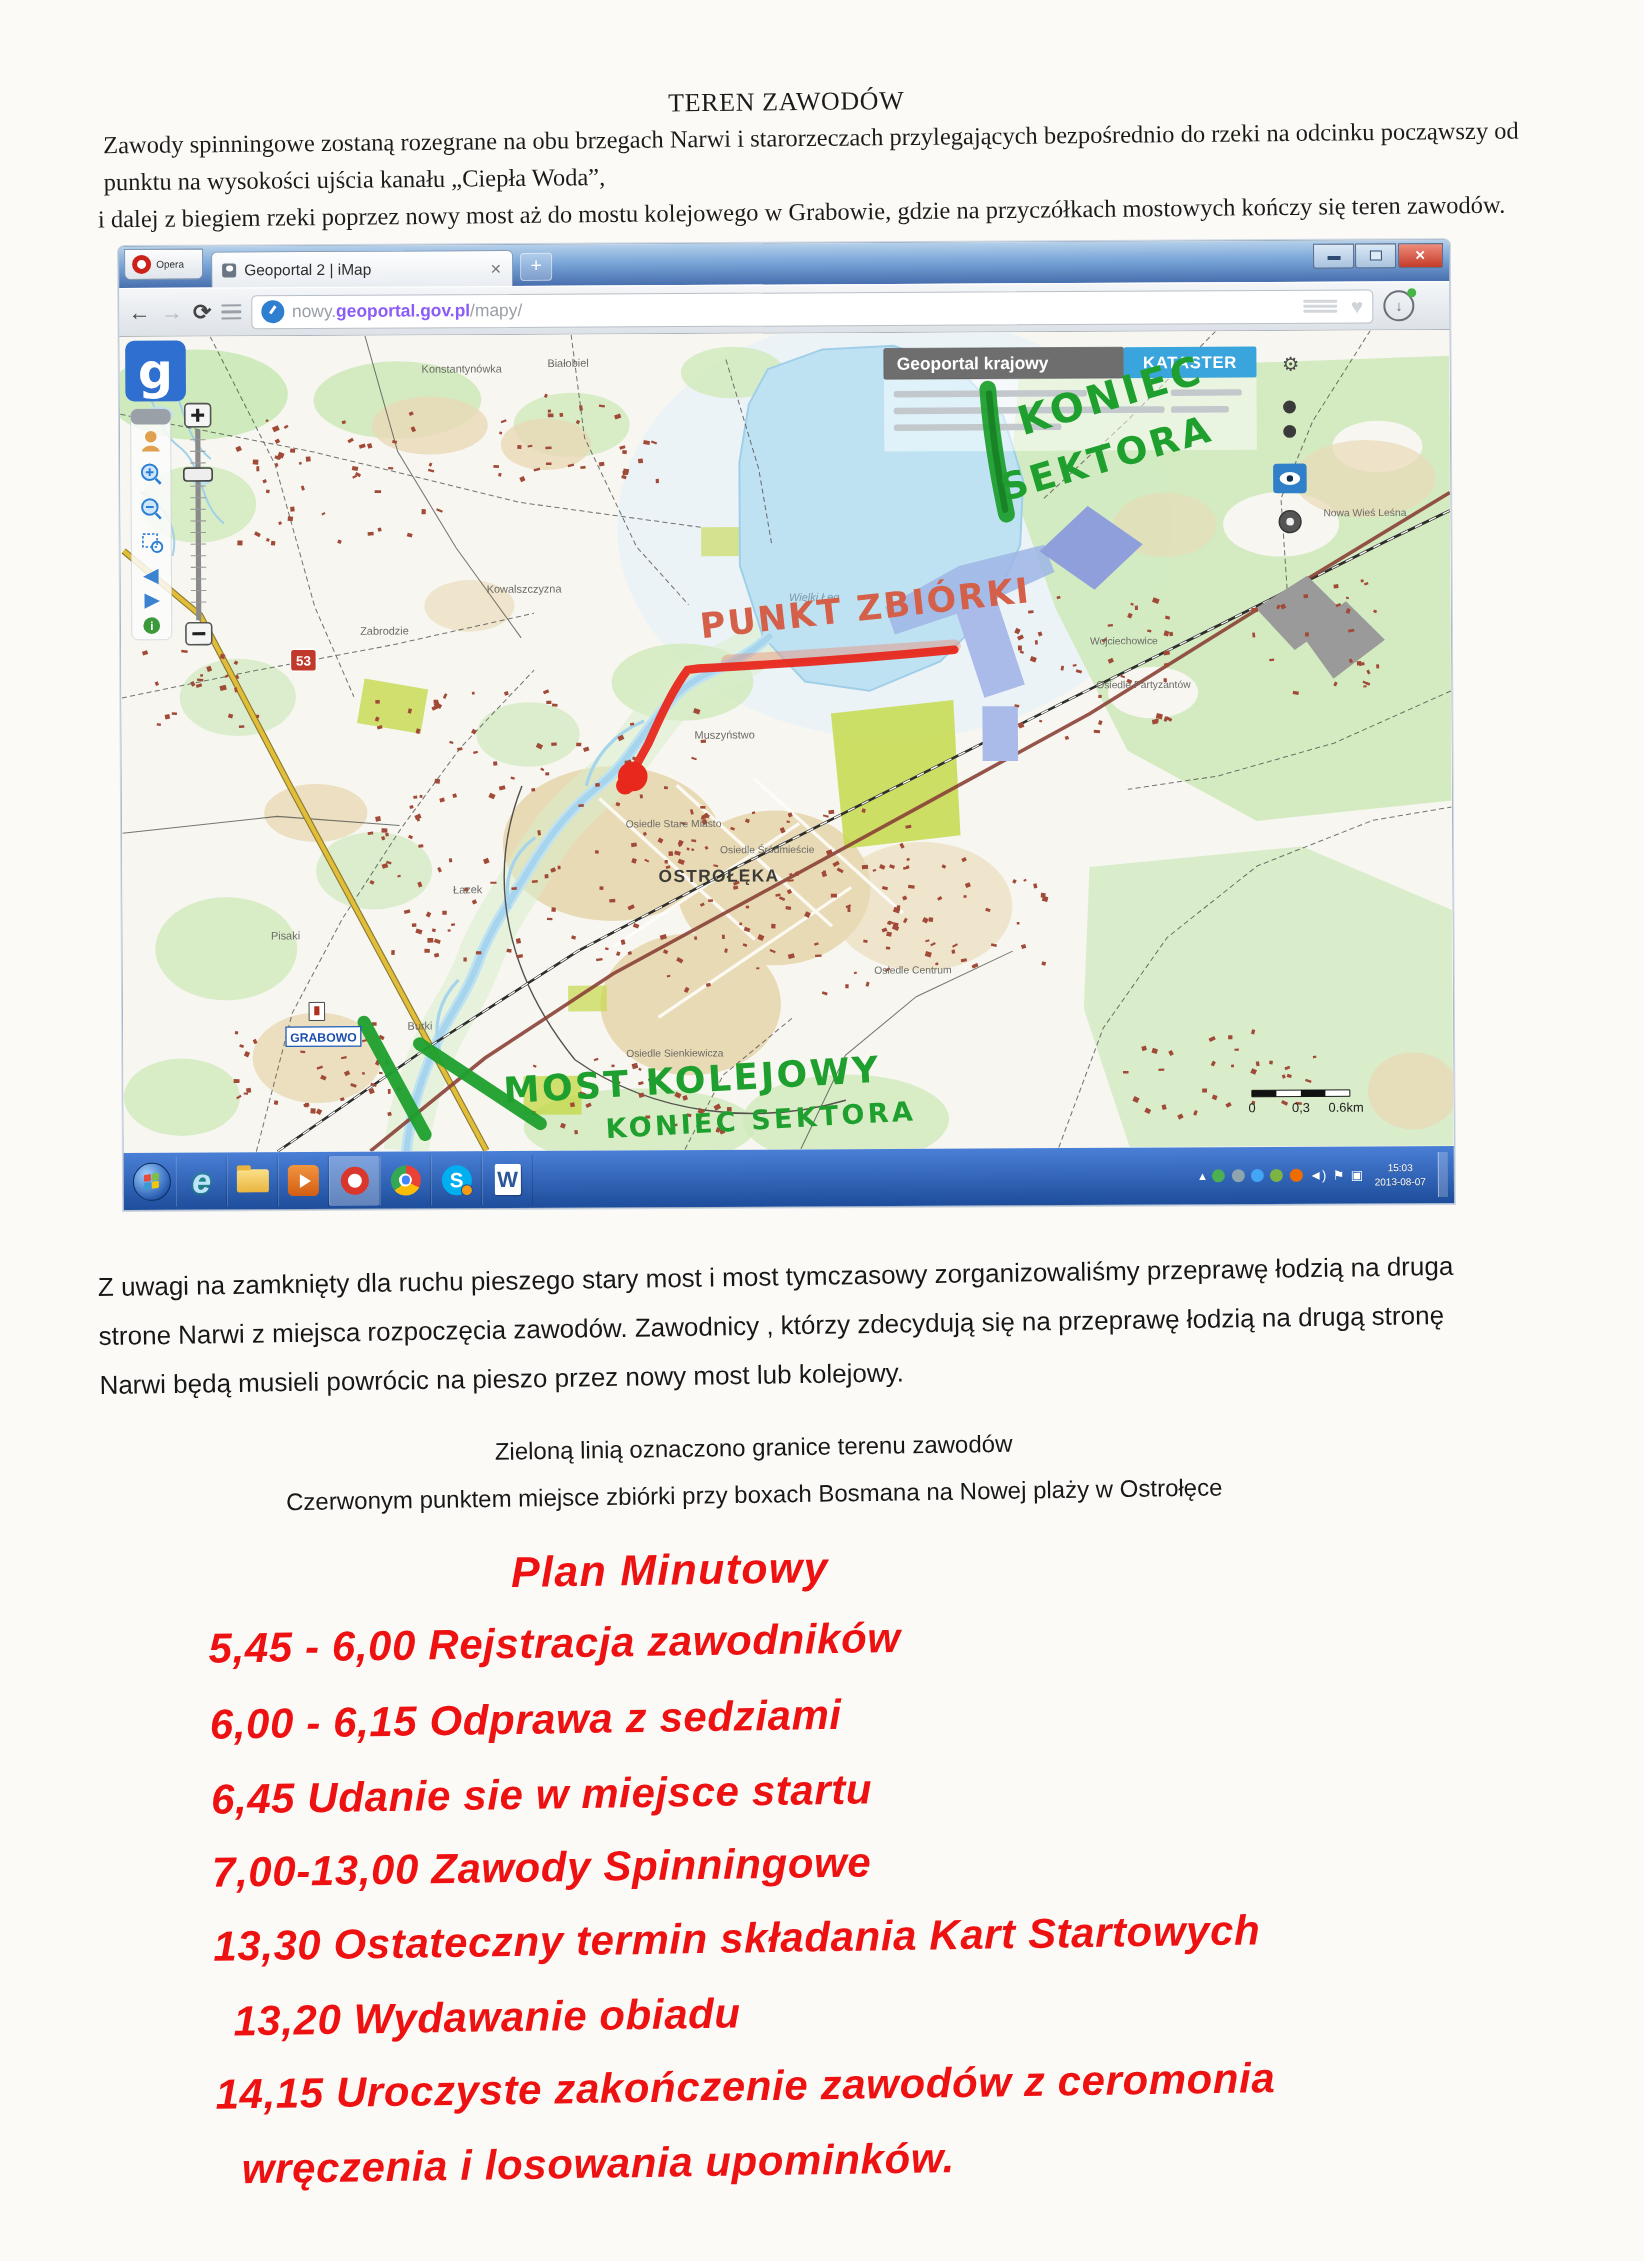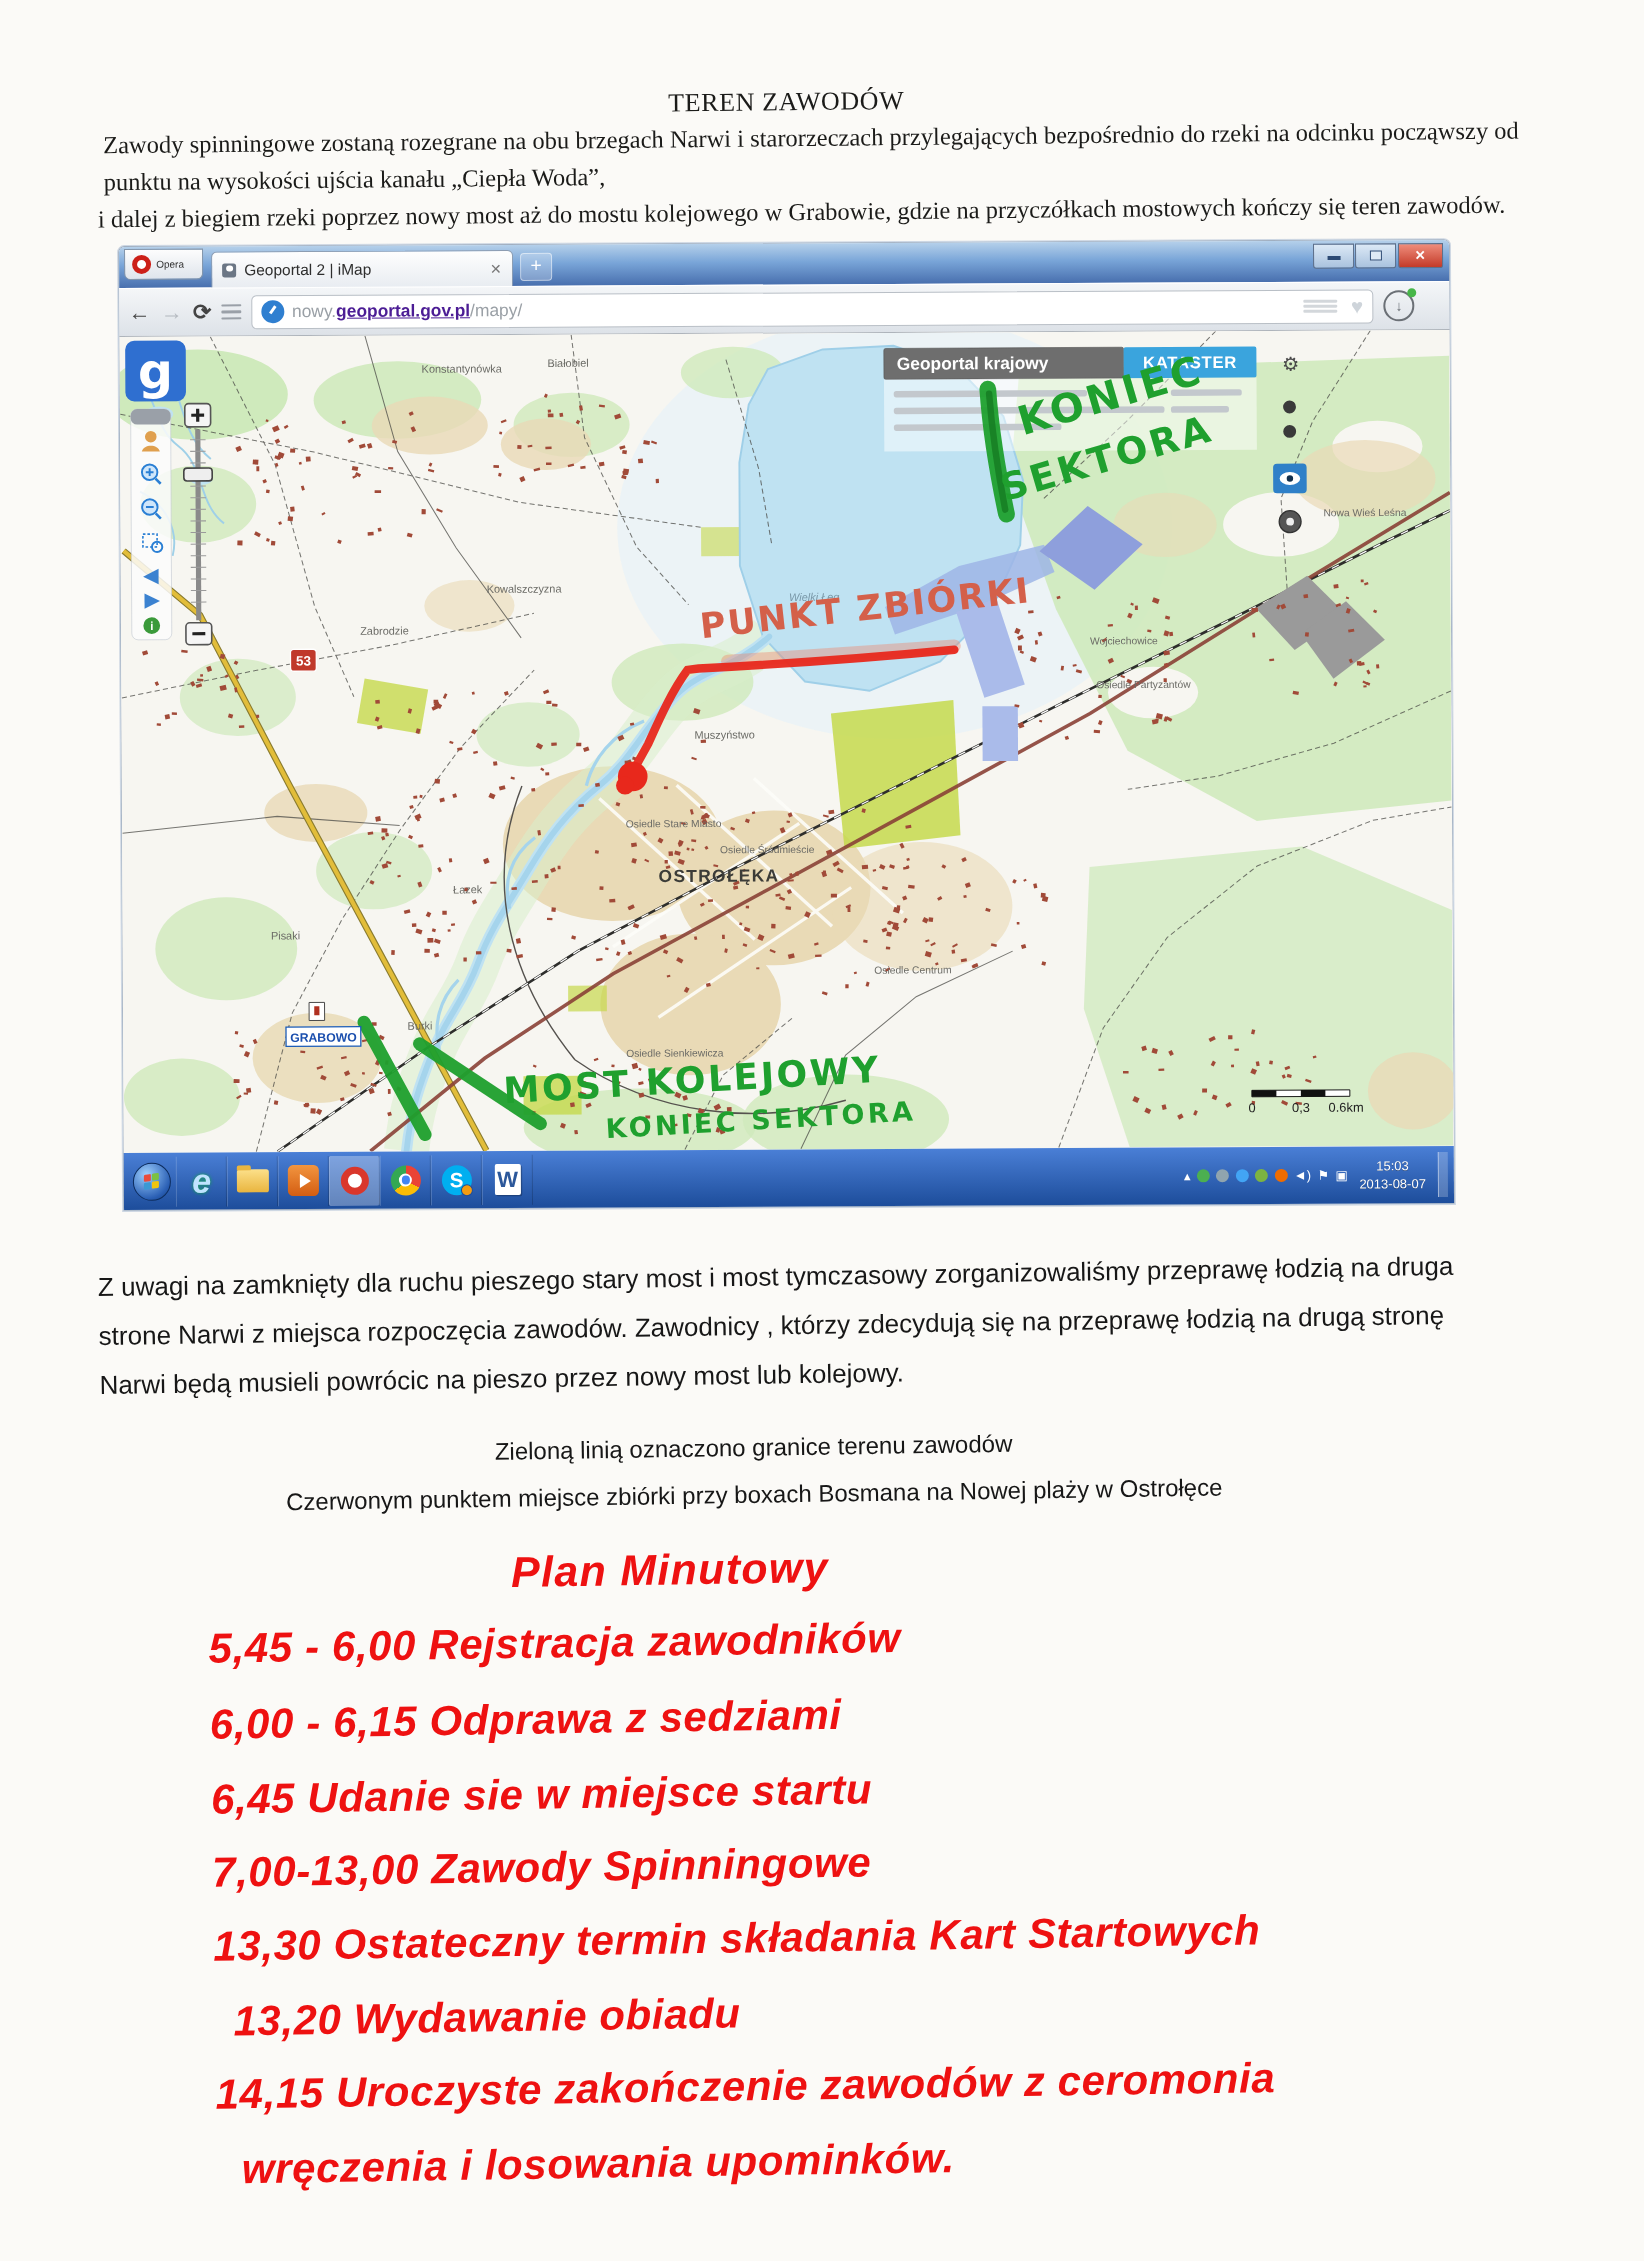--- a/index.html
+++ b/index.html
@@ -31,21 +31,21 @@
   
   .addrbar{position:relative;height:49px;background:linear-gradient(#f4f6f8,#dde2e8);border-top:0.6px solid #fff;border-bottom:0.6px solid #aeb4bb;display:flex;align-items:center;padding:0 9px;box-sizing:border-box;gap:10.3px;}
   .nav-ic{font-size:22px;color:#444;font-weight:bold;}
   .nav-ic.dim{color:#b5bac0;}
   .menu-ic{width:19.3px;height:15.5px;display:flex;flex-direction:column;justify-content:space-between;}
   .menu-ic i{height:2.6px;background:#9aa0a8;border-radius:1.3px;}
   .urlfield{flex:1;height:34px;background:#fff;border:0.6px solid #b9bfc6;border-radius:5.2px;display:flex;align-items:center;padding:0 9px;gap:7.7px;box-sizing:border-box;max-width:1122px;}
   .compass{width:23px;height:23px;border-radius:50%;background:#2f7fd0;position:relative;flex:0 0 auto;}
   .compass:after{content:"";position:absolute;left:10.3px;top:4.5px;width:2.6px;height:9px;background:#fff;transform:rotate(35deg);}
   .url{font-size:17.4px;color:#9aa0a6;}
-  .url b{color:#4c1d95;font-weight:bold;text-decoration:underline;}
+  .url b{color:#8b5cf6;font-weight:bold;}
   .field-sp{flex:1;}
   .tinybars{display:flex;flex-direction:column;gap:1.9px;margin-right:6.4px;}
   .tinybars i{display:block;height:3.2px;width:34px;background:#d3d7db;border-radius:1.3px;}
   .heart{font-size:20.6px;color:#ced4da;}
   .sync{width:27px;height:27px;border:2.6px solid #6b7076;border-radius:50%;position:relative;flex:0 0 auto;}
   .sync:before{content:"↓";position:absolute;left:50%;top:50%;transform:translate(-50%,-54%);font-size:14px;color:#6b7076;font-weight:bold;}
   .sync:after{content:"";position:absolute;right:-3.9px;top:-3.9px;width:9px;height:9px;border-radius:50%;background:#47b649;}
   
   .maparea{position:relative;height:816px;overflow:hidden;background:#f7f6f1;}
   .maparea svg{display:block;}
@@ -64,21 +64,21 @@
   .chrome{width:30px;height:30px;border-radius:50%;background:conic-gradient(#ea4335 0 33%,#fbbc05 33% 63%,#34a853 63% 100%);display:flex;align-items:center;justify-content:center;}
   .chrome i{width:13px;height:13px;border-radius:50%;background:#fff;display:flex;align-items:center;justify-content:center;}
   .chrome i b{width:8.4px;height:8.4px;border-radius:50%;background:#4285f4;display:block;}
   .skype{width:30px;height:30px;border-radius:50%;background:#00aff0;color:#fff;font-size:20.6px;font-weight:bold;text-align:center;line-height:30px;position:relative;}
   .skype:after{content:"";position:absolute;right:-1.3px;bottom:-1.3px;width:10.3px;height:10.3px;border-radius:50%;background:#f39c12;border:1.3px solid #1d4d9b;}
   .word{width:26px;height:31px;background:#fff;border-radius:1.9px;color:#2b579a;font-size:22px;font-weight:bold;text-align:center;line-height:31px;box-shadow:1.3px 1.3px 0 rgba(0,0,0,.25);}
   .tb-spacer{flex:1;}
   .tray{display:flex;align-items:center;gap:6.4px;padding-right:2.6px;}
   .tdot{width:13px;height:13px;border-radius:50%;}
   .tglyph{color:#fff;font-size:13px;}
-  .clock{color:#fff;font-size:13px;text-align:center;line-height:1.35;margin:0 5.2px;text-shadow:0 0.6px 0.6px rgba(0,0,0,.4);}
+  .clock{color:#fff;font-size:10px;text-align:center;line-height:1.35;margin:0 5.2px;text-shadow:0 0.6px 0.6px rgba(0,0,0,.4);}
   .show-desk{width:9px;height:45px;background:rgba(255,255,255,.22);border-left:0.6px solid rgba(255,255,255,.45);}
   
   .mid-block{position:absolute;left:0;top:0;width:1644px;transform:rotate(-0.9deg);transform-origin:103px 1290px;}
   .p2{font-size:26px;color:#171717;}
   .legend{position:absolute;left:0;width:1502px;text-align:center;font-size:24px;color:#171717;}
   .schedule{position:absolute;left:0;top:0;width:1644px;transform:rotate(-0.9deg);transform-origin:193px 1612px;color:var(--schedule_red,#ee1111);font-weight:bold;font-style:italic;}
   .sch-title{position:absolute;left:0;top:1553px;width:1341px;text-align:center;font-size:43px;letter-spacing:1.3px;}
   .sch-item{position:absolute;font-size:42px;letter-spacing:0.6px;white-space:nowrap;}
 </style>
 </head>

